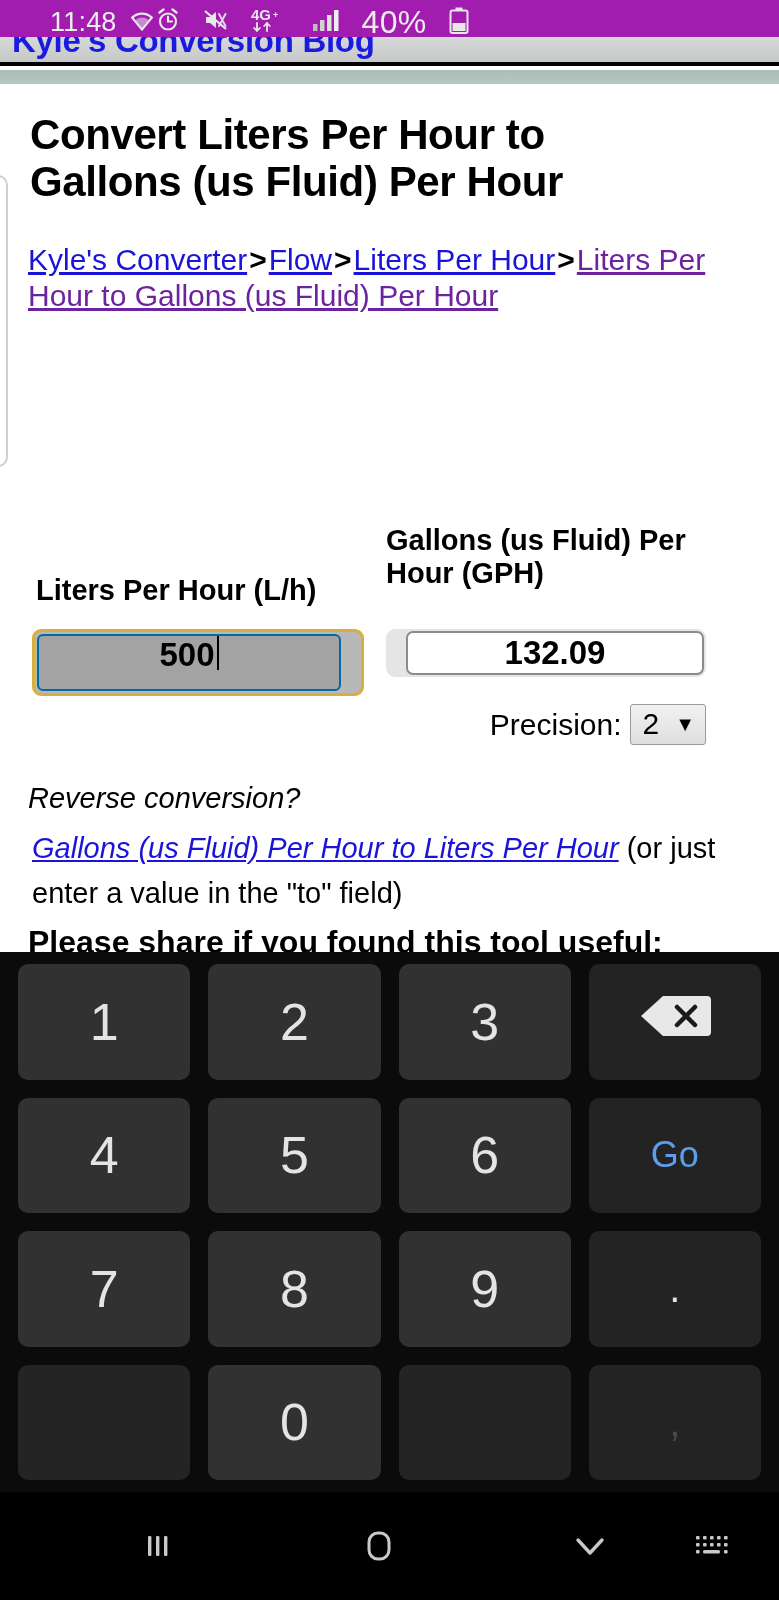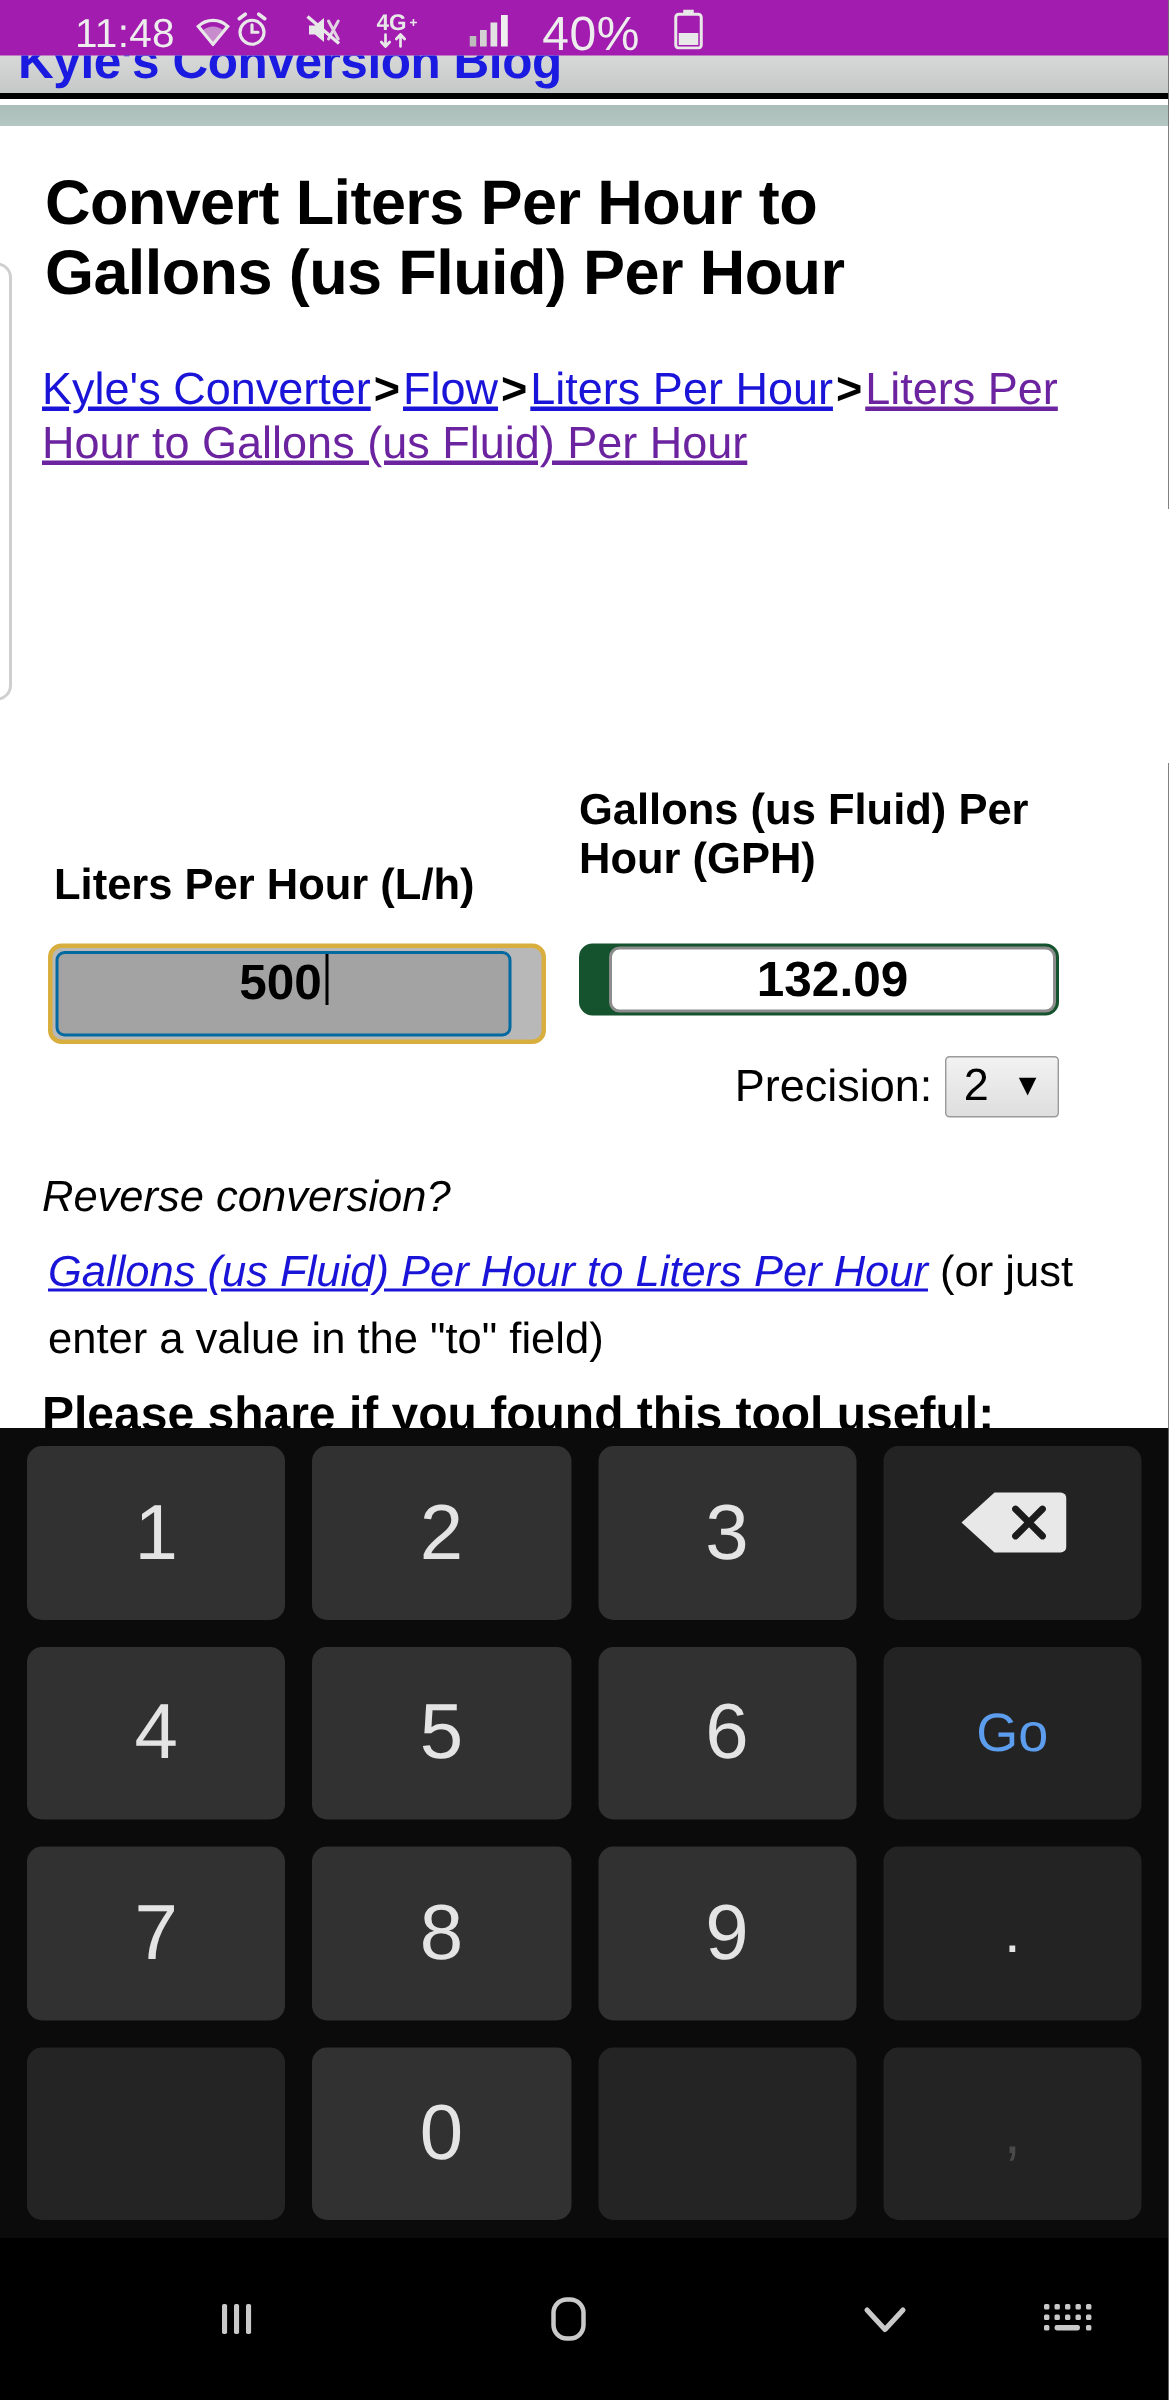--- a/index.html
+++ b/index.html
@@ -83,21 +83,21 @@
     margin-right: 18px; display: flex; align-items: flex-start; justify-content: center;
     font-size: 33px; font-weight: 700; color: #000;
   }
   .caret {
     display: inline-block; width: 2px; height: 34px; background: #000;
     margin-left: 2px; vertical-align: middle;
   }
 
   .field-to {
     position: absolute; left: 386px; top: 545px; width: 320px; height: 48px;
-    background: #14532d; border-radius: 9px; padding: 2px;
+    background: #e5e5e5; border-radius: 9px; padding: 2px;
     display: flex; align-items: stretch;
   }
   .field-to .inner {
     flex: 1; background: #fff; border: 2px solid #8c8c8c; border-radius: 7px;
     margin-left: 18px; display: flex; align-items: center; justify-content: center;
     font-size: 33px; font-weight: 700; color: #000;
   }
 
   .precision-row {
     position: absolute; left: 386px; top: 620px; width: 320px;

